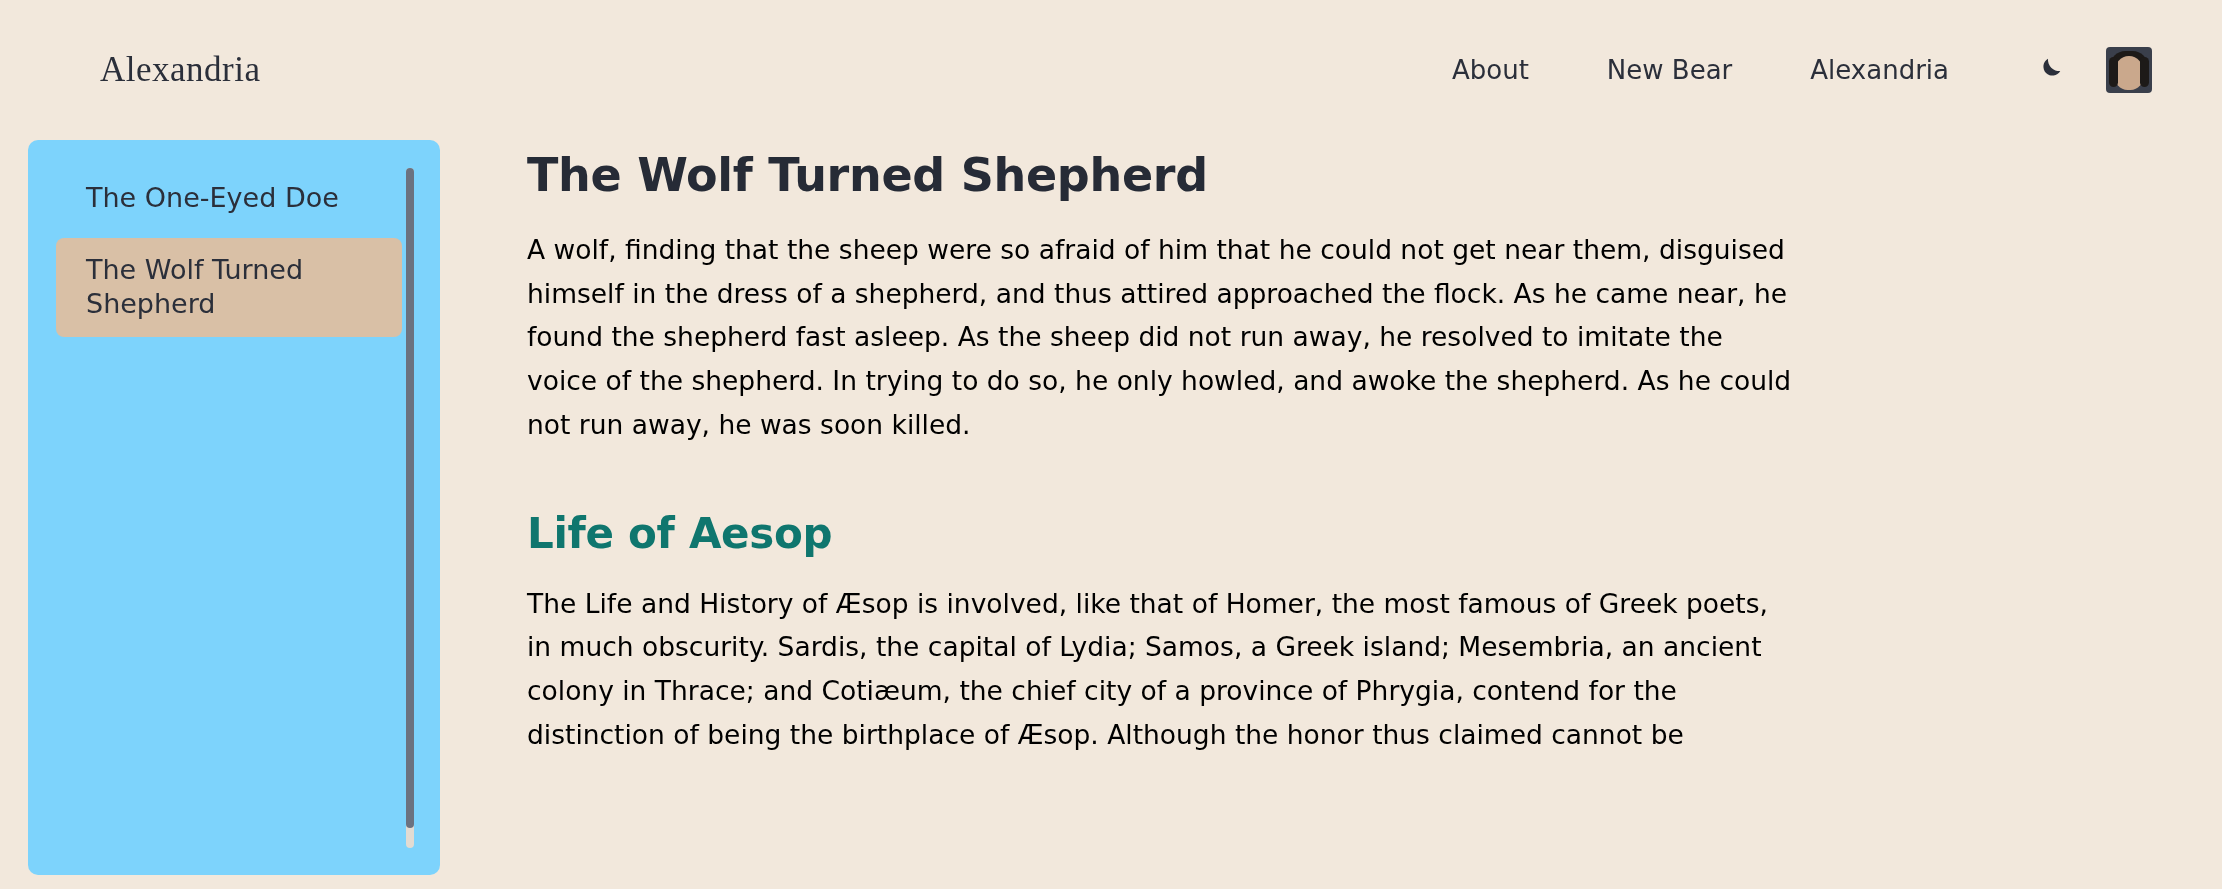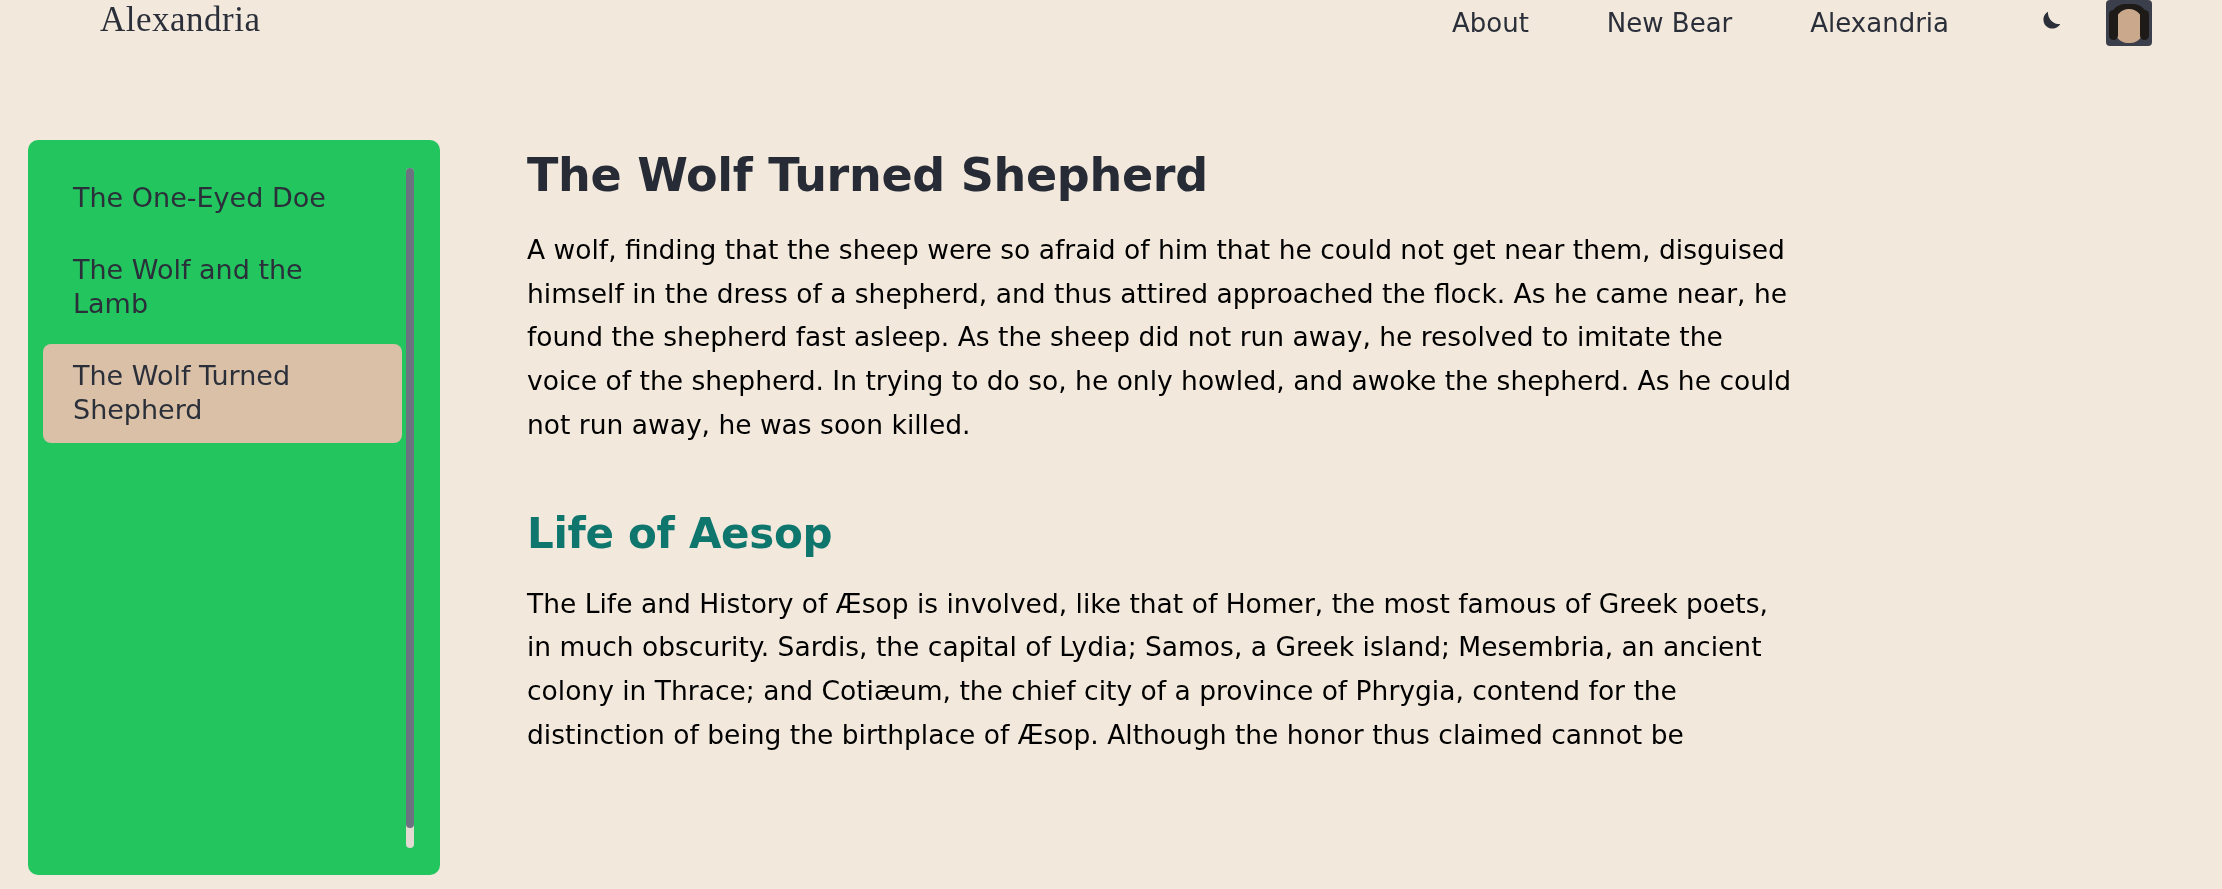--- a/index.html
+++ b/index.html
@@ -13,21 +13,21 @@
     font-family: "DejaVu Sans", sans-serif;
     color: #2b2f3a;
     overflow: hidden;
     position: relative;
   }
 
   
   .header {
     height: 140px;
     display: flex;
-    align-items: flex-start;
+    align-items: center;
     justify-content: space-between;
     padding: 0 60px 0 100px;
     box-sizing: border-box;
   }
   .brand {
     font-family: "Liberation Serif", serif;
     font-size: 35px;
     letter-spacing: 0.5px;
     color: #2b2f3a;
   }
@@ -104,25 +104,25 @@
     display: flex;
     align-items: flex-start;
     padding-left: 28px;
     box-sizing: border-box;
   }
 
   
   .sidebar {
     width: 412px;
     height: 735px;
-    background: #22c55e;
+    background: #7dd3fc;
     border-radius: 10px;
     position: relative;
     box-sizing: border-box;
-    padding: 26px 16px 20px 15px;
+    padding: 26px 16px 20px 28px;
     flex: 0 0 auto;
     overflow: hidden;
   }
   .note-list {
     list-style: none;
     margin: 0;
     padding: 0 22px 0 0;
   }
   .note-item {
     font-size: 27px;
@@ -209,21 +209,20 @@
       <div class="hair3"></div>
     </div>
   </div>
 </div>
 
 <div class="layout">
 
   <div class="sidebar">
     <ul class="note-list">
       <li class="note-item">The One-Eyed Doe</li>
-      <li class="note-item">The Wolf and the Lamb</li>
       <li class="note-item active">The Wolf Turned Shepherd</li>
     </ul>
     <div class="sb-track"></div>
     <div class="sb-thumb"></div>
   </div>
 
   <div class="content">
     <h1 class="note-title">The Wolf Turned Shepherd</h1>
     <p class="para">A wolf, finding that the sheep were so afraid of him that he could not get near them, disguised himself in the dress of a shepherd, and thus attired approached the flock. As he came near, he found the shepherd fast asleep. As the sheep did not run away, he resolved to imitate the voice of the shepherd. In trying to do so, he only howled, and awoke the shepherd. As he could not run away, he was soon killed.</p>
     <h2 class="section-title">Life of Aesop</h2>

